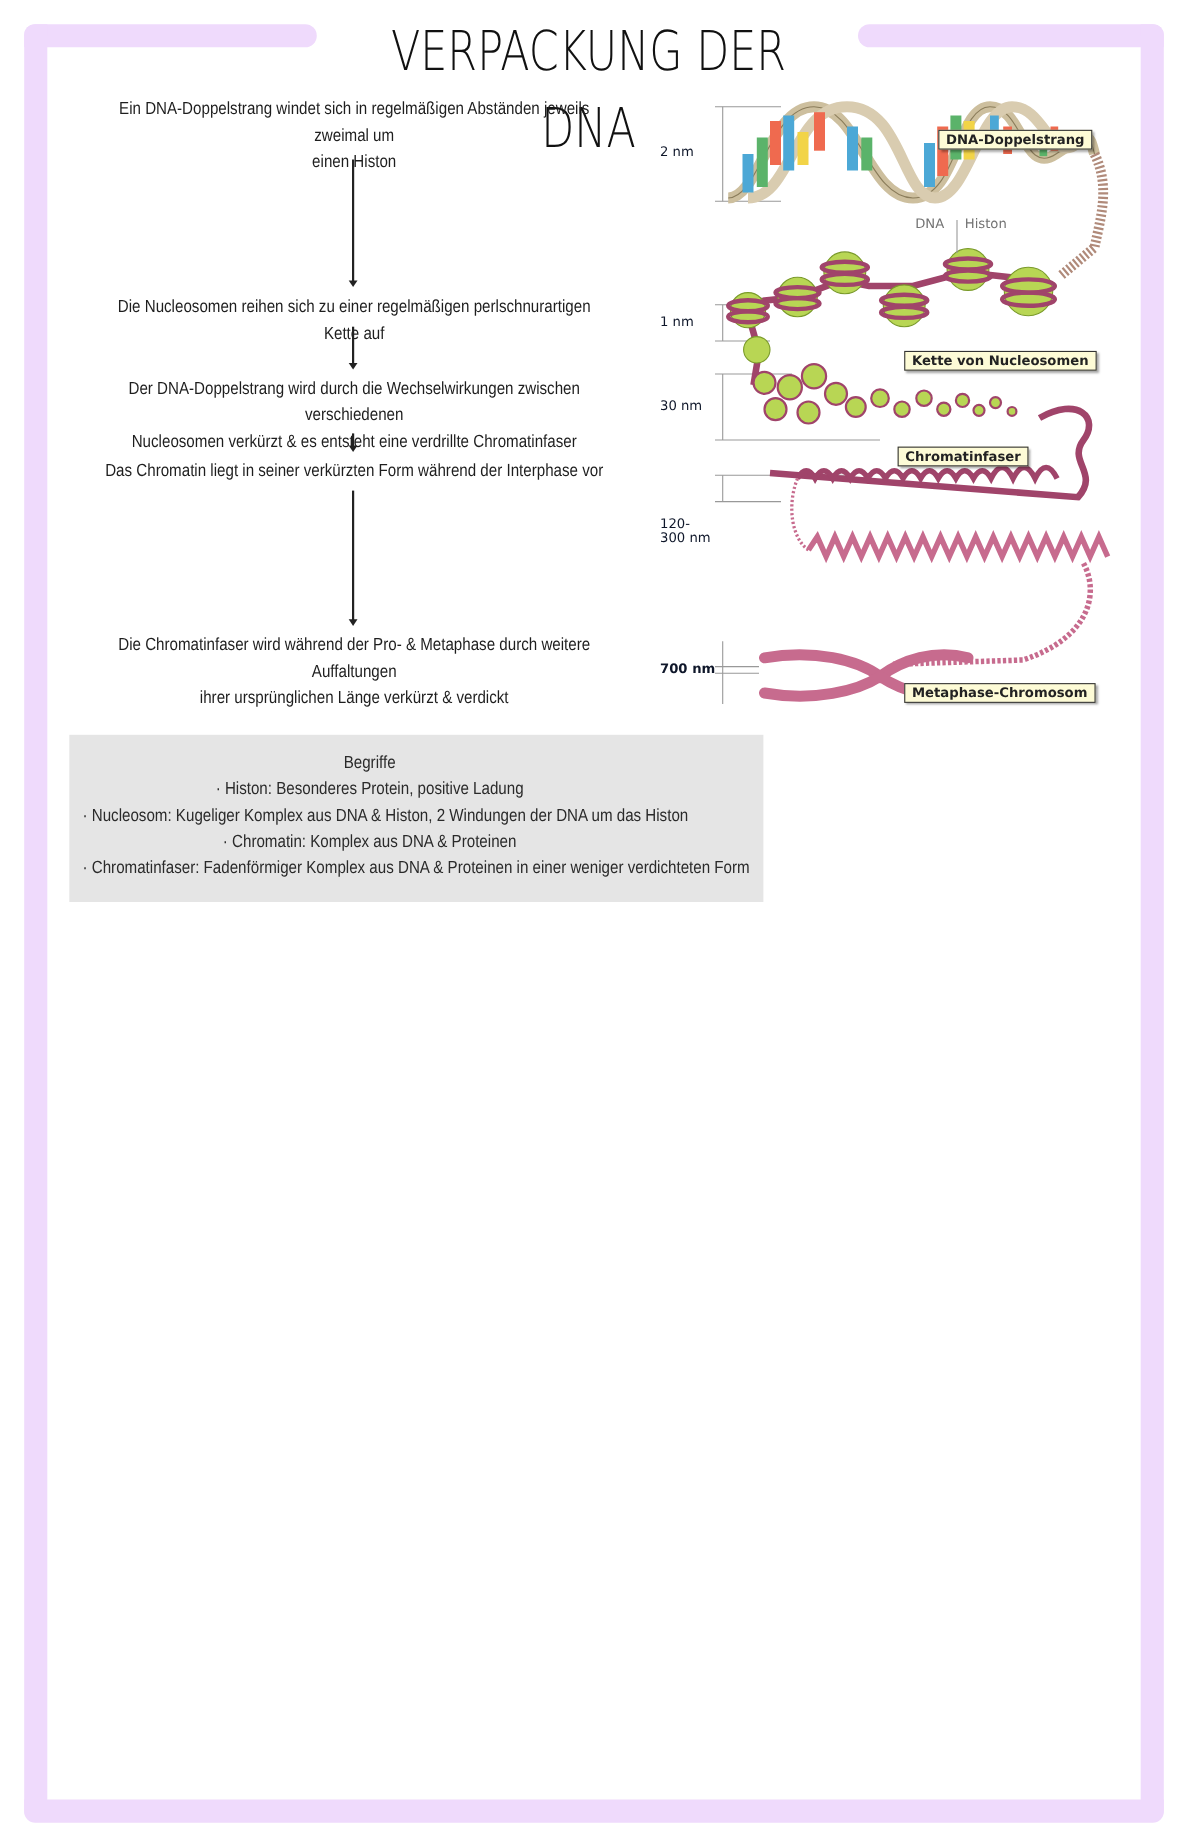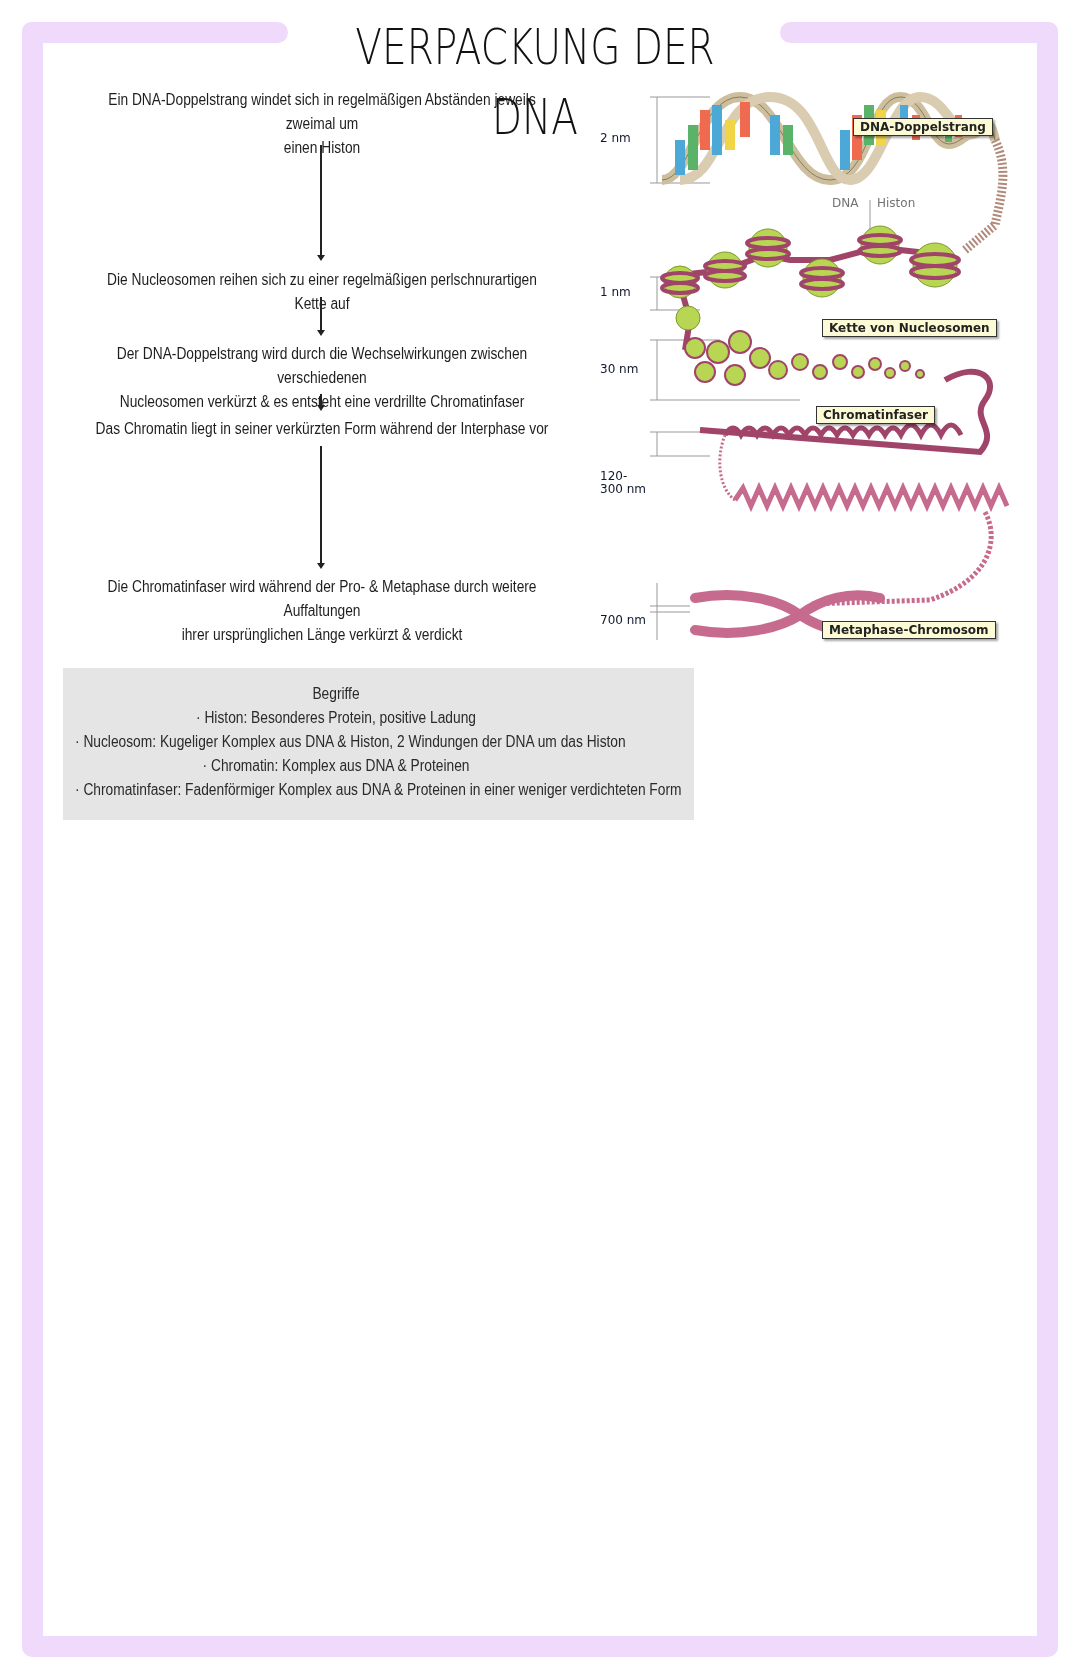--- a/index.html
+++ b/index.html
@@ -213,21 +213,21 @@
   <span class="small-label" style="left:232px;top:116px;">DNA</span>
   <span class="small-label" style="left:277px;top:116px;">Histon</span>
 
   <div class="dim-label" style="left:0;top:52px;width:50px;">2 nm</div>
   <div class="dim-label" style="left:0;top:206px;width:50px;">1 nm</div>
   <div class="dim-label" style="left:0;top:283px;width:50px;">30 nm</div>
   <div class="dim-label" style="left:0;top:351px;width:48px;margin-top:39px;">
     <div>120-</div>
     <div>300 nm</div>
   </div>
-  <div class="dim-label" style="left:0;top:534px;width:52px;">700 nm</div>
+  <div class="dim-label" style="left:0;top:522px;width:52px;font-weight:bold;">700 nm</div>
 </div>
 
 <div class="glossary">
   <div class="g-title">Begriffe</div>
   <div class="g-item">· Histon: Besonderes Protein, positive Ladung</div>
   <div class="g-item">· Nucleosom: Kugeliger Komplex aus DNA &amp; Histon, 2 Windungen der DNA um das Histon</div>
   <div class="g-item">· Chromatin: Komplex aus DNA &amp; Proteinen</div>
   <div class="g-item">· Chromatinfaser: Fadenförmiger Komplex aus DNA &amp; Proteinen in einer weniger verdichteten Form</div>
 </div>
 

